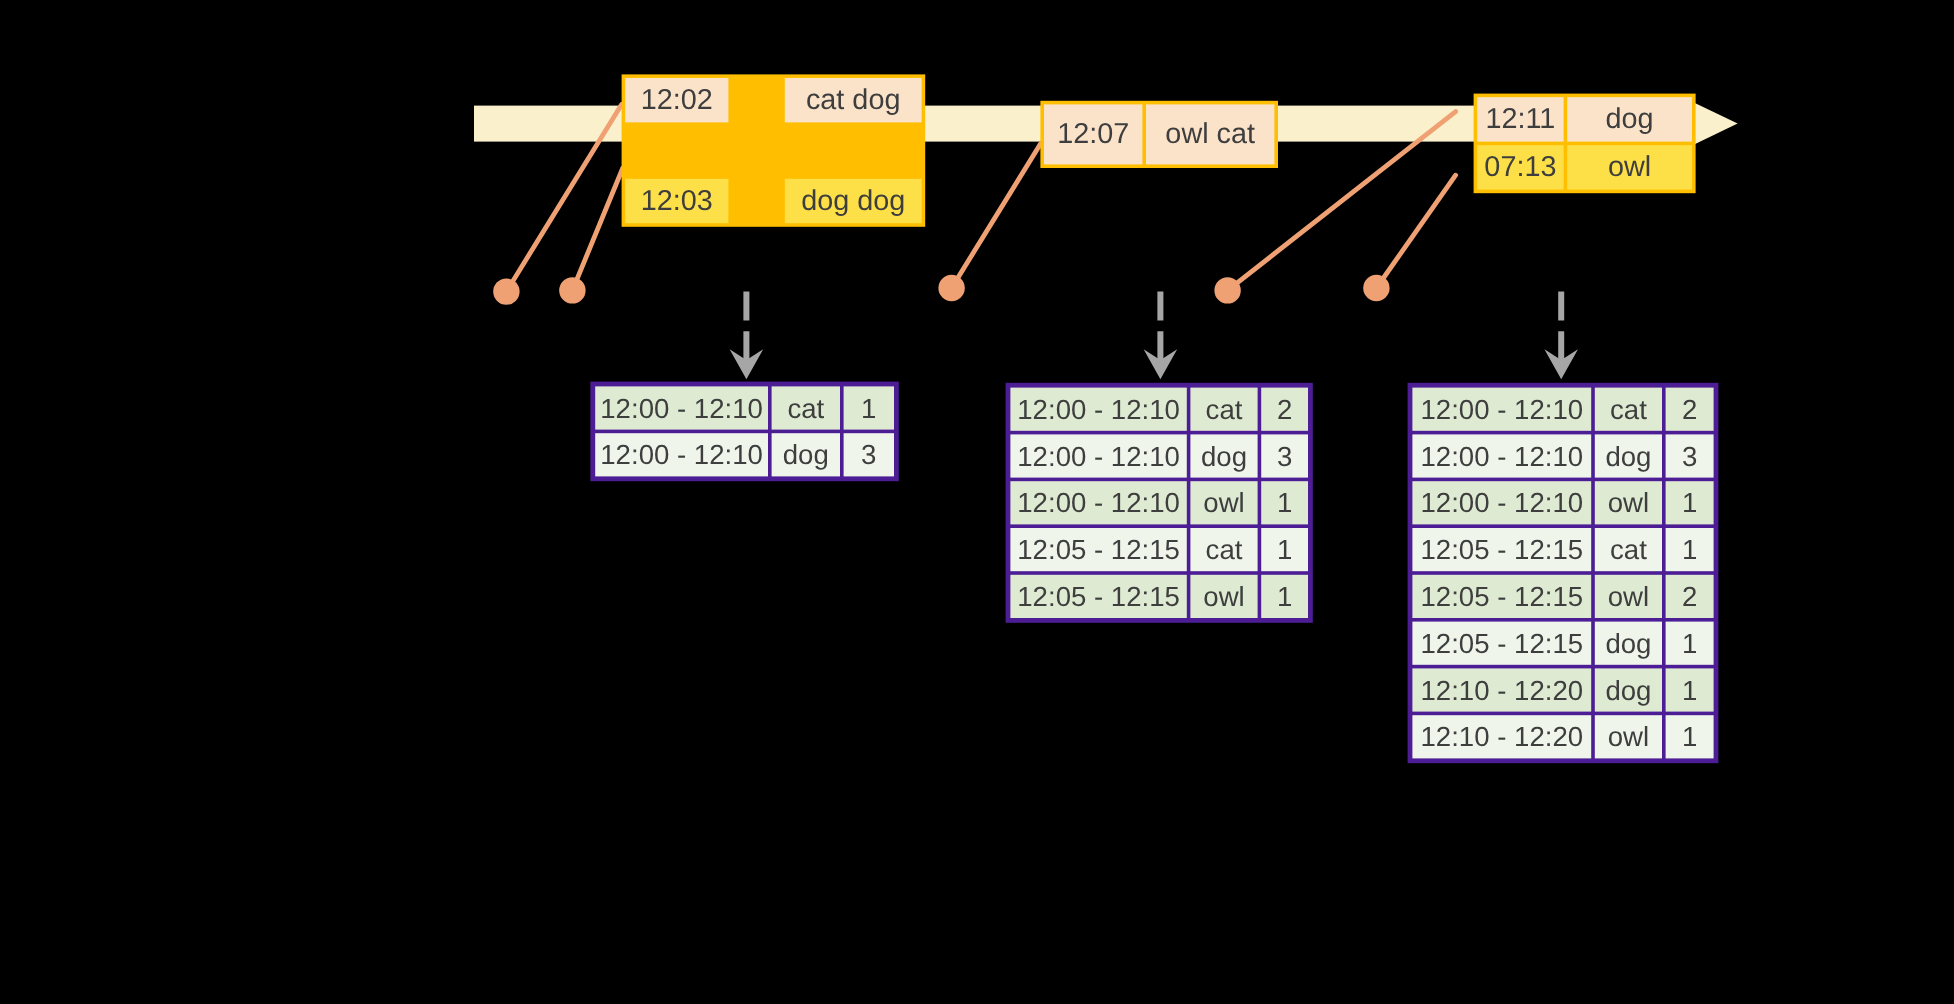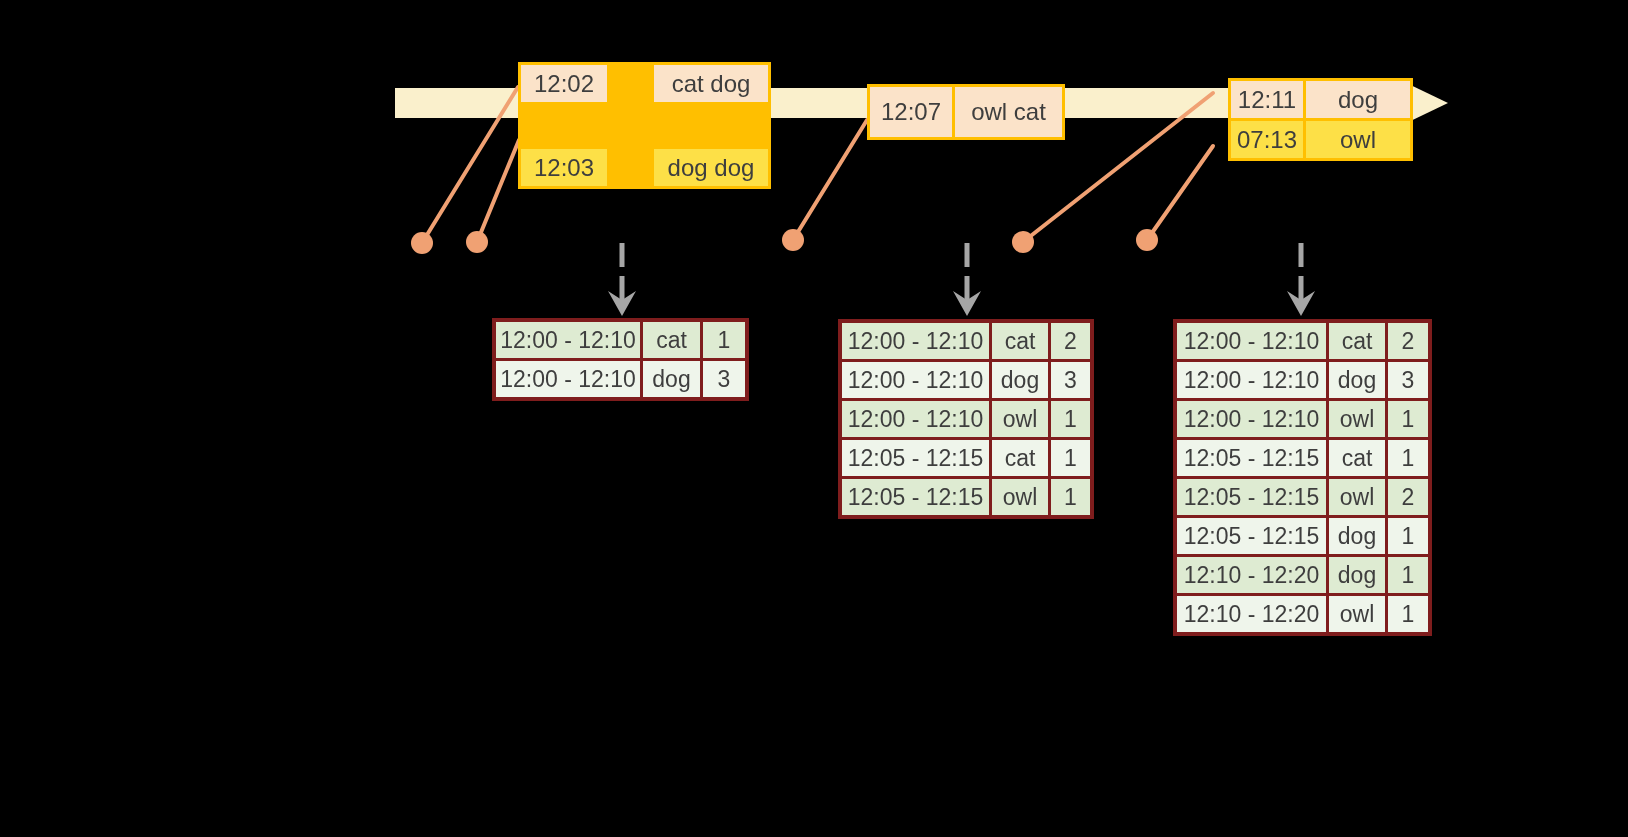--- a/index.html
+++ b/index.html
@@ -17,21 +17,21 @@
 
   
   .etable{position:absolute;display:grid;gap:3px;padding:3px;background:#FFBF00;z-index:3;}
   .ecell{display:flex;align-items:center;justify-content:center;font-size:24px;}
   .etable.tall .ecell{height:37px;}
   .etable.short .ecell{height:50px;}
   .ecell.dark{background:#FBE3C9;}
   .ecell.light{background:#fde047;}
 
   
-  .gtable{position:absolute;display:grid;gap:3px;padding:4px;background:#7f1d1d;z-index:3;text-align:center;}
+  .gtable{position:absolute;display:grid;gap:3px;padding:4px;background:#4c1d95;z-index:3;text-align:center;}
   .gcell{height:36px;display:flex;align-items:center;justify-content:center;font-size:23px;background:#EFF5EB;}
   .gcell.dark{background:#DEEBD2;}
 </style>
 </head>
 <body>
 
 <div id="canvas">
 
   <div class="band"></div>
   <div class="band-arrow"></div>

